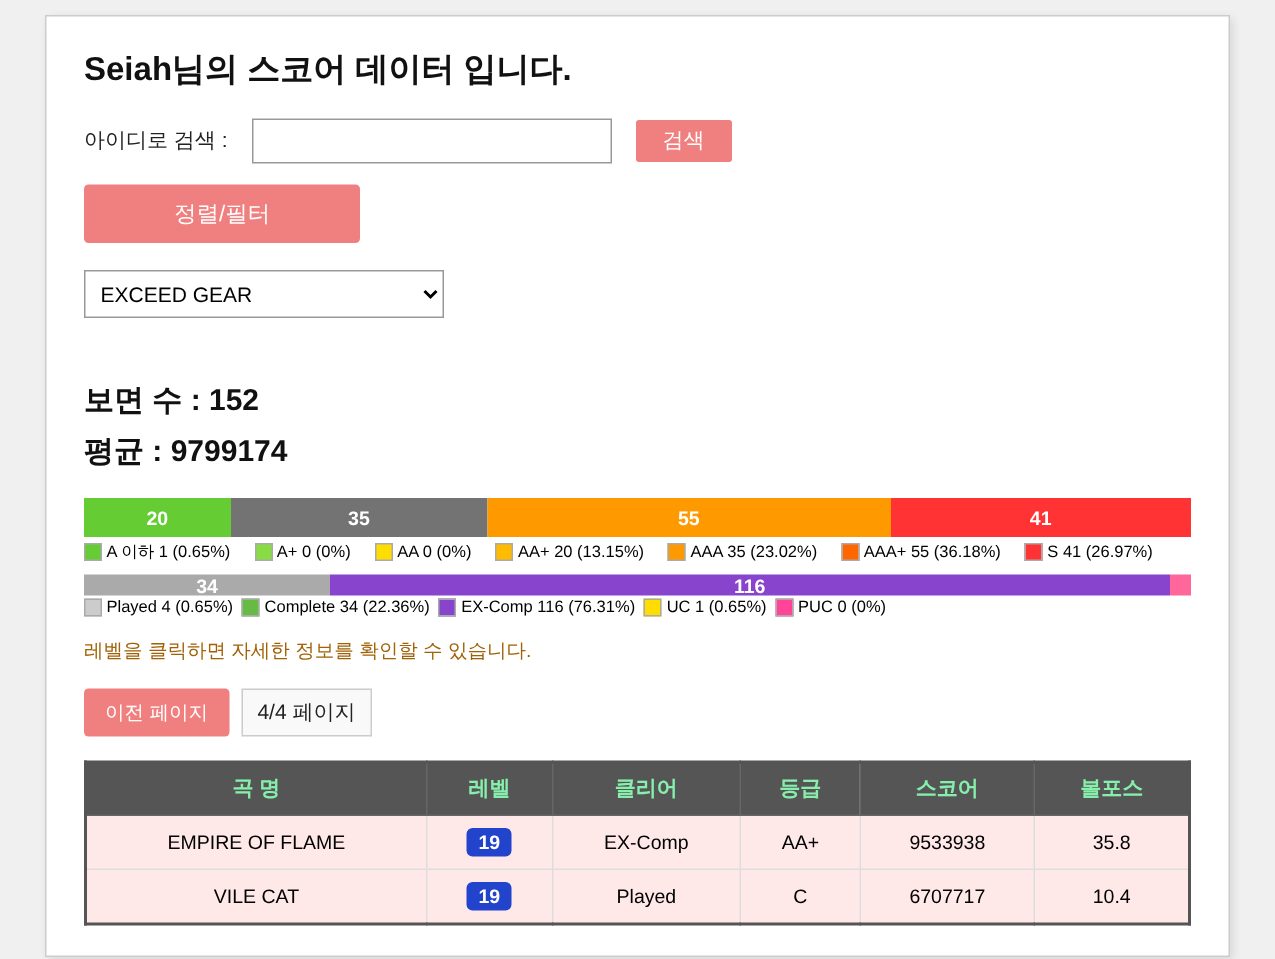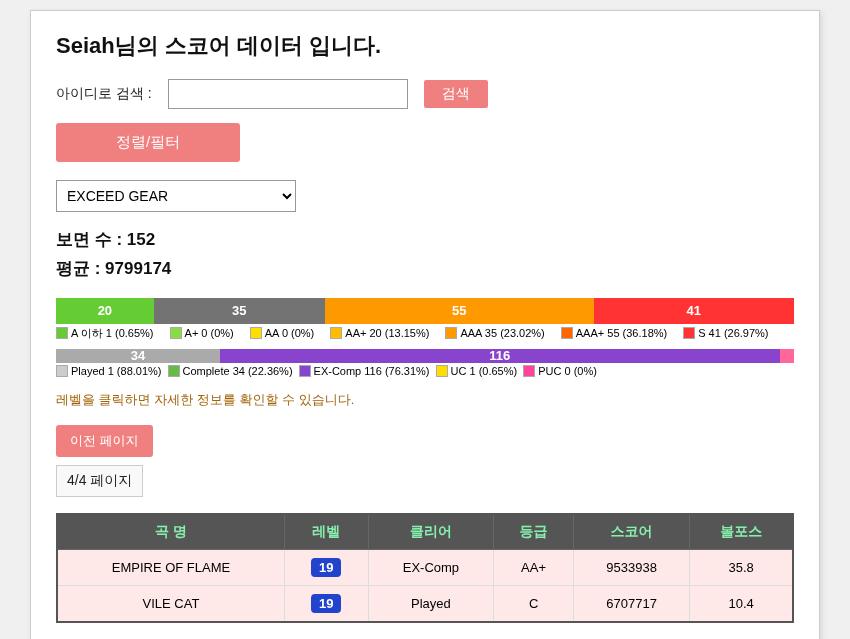--- a/index.html
+++ b/index.html
@@ -69,23 +69,24 @@
       border: none;
       padding: 10px 60px;
       font-size: 15px;
       cursor: pointer;
       border-radius: 3px;
       margin-bottom: 18px;
     }
     .stats-block {
       margin-bottom: 14px;
       line-height: 1.7;
-      font-size: 17px;
+      font-size: 20px;
       font-weight: bold;
       color: #111;
+      margin-top: 24px;
     }
     
     .grade-bar-section {
       margin-bottom: 6px;
     }
     .grade-bar {
       display: flex;
       height: 26px;
       width: 100%;
       margin-bottom: 2px;
@@ -132,23 +133,22 @@
     }
     .info-text {
       font-size: 13px;
       color: #a16207;
       margin-bottom: 14px;
       line-height: 1.7;
     }
     .pagination-row {
       display: flex;
       gap: 8px;
-      align-items: flex-start;
+      align-items: center;
       margin-bottom: 16px;
-      flex-direction: column;
     }
     .prev-button {
       background: #f08080;
       color: #fff;
       border: none;
       padding: 7px 14px;
       font-size: 13px;
       cursor: pointer;
       border-radius: 3px;
     }
@@ -267,21 +267,21 @@
     <div class="clear-bar">
 
     <div class="grade-bar-segment" style="flex: 34 1 0%; background-color: rgb(170, 170, 170);">34</div>
         <div class="grade-bar-segment" style="flex: 116 1 0%; background-color: rgb(136, 68, 204);">116</div>
         <div class="grade-bar-segment" style="flex: 3 1 0%; background-color: rgb(255, 102, 153);"></div>
       </div>
     <div class="clear-legend">
 
     <span class="legend-item">
           <span class="legend-dot" style="background-color: rgb(204, 204, 204); border: 1px solid rgb(170, 170, 170);"></span>
-          <span style="font-size: 11px;">Played  1 (88.01%)</span>
+          <span style="font-size: 11px;">Played  4 (0.65%)</span>
         </span>
         <span class="legend-item">
           <span class="legend-dot" style="background-color: rgb(102, 187, 68); border: 1px solid rgb(170, 170, 170);"></span>
           <span style="font-size: 11px;">Complete  34 (22.36%)</span>
         </span>
         <span class="legend-item">
           <span class="legend-dot" style="background-color: rgb(136, 68, 204); border: 1px solid rgb(170, 170, 170);"></span>
           <span style="font-size: 11px;">EX-Comp  116 (76.31%)</span>
         </span>
         <span class="legend-item">

